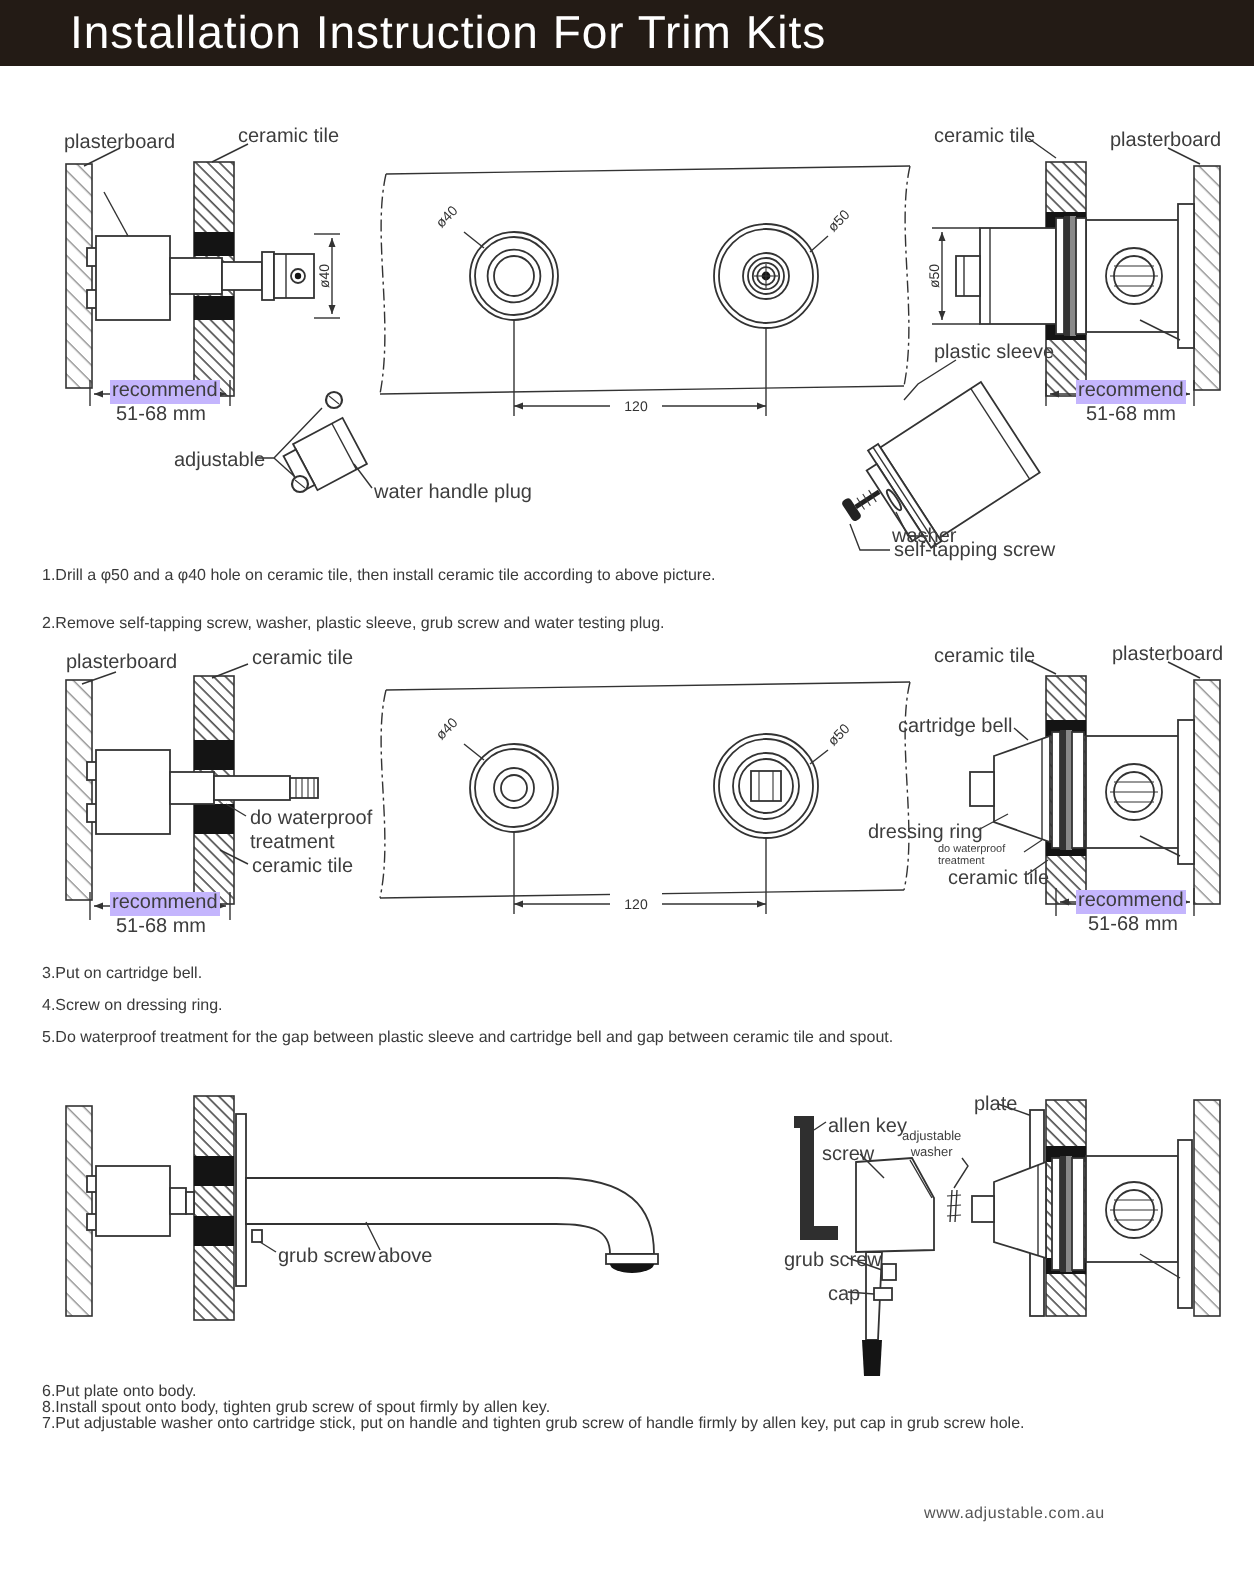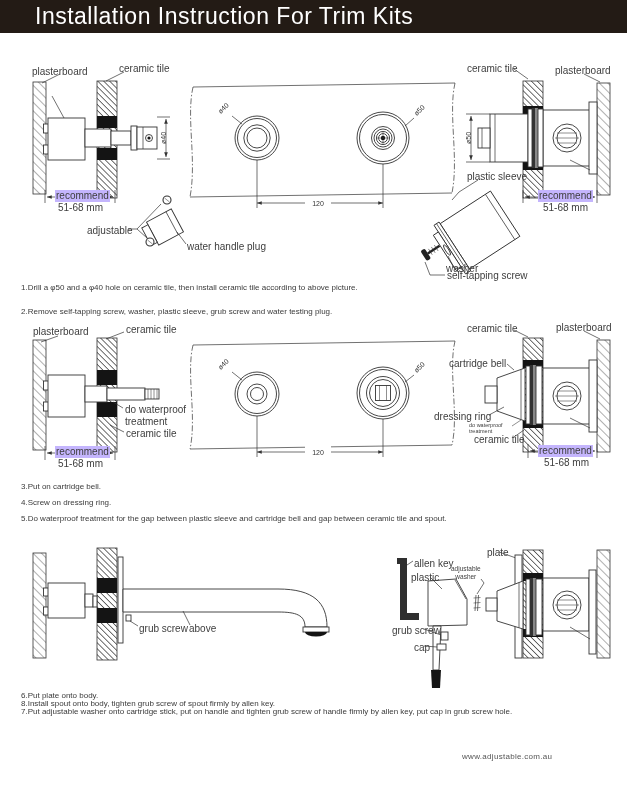--- a/index.html
+++ b/index.html
@@ -345,21 +345,21 @@
 <div class="lbl" style="left:434px;top:411px">dressing ring</div>
 <div class="lbl sm" style="left:469px;top:422px">do waterproof
 treatment</div>
 <div class="lbl" style="left:474px;top:434px">ceramic tile</div>
 <div class="lbl bg" style="left:538px;top:445px">recommend</div>
 <div class="lbl" style="left:544px;top:457px">51-68 mm</div>
 
 <div class="lbl" style="left:139px;top:623px">grub screw</div>
 <div class="lbl" style="left:189px;top:623px">above</div>
 <div class="lbl" style="left:414px;top:558px">allen key</div>
-<div class="lbl" style="left:411px;top:572px">plastic</div>
+<div class="lbl" style="left:411px;top:572px">screw</div>
 <div class="lbl m65" style="left:451px;top:565px">adjustable
 washer</div>
 <div class="lbl" style="left:487px;top:547px">plate</div>
 <div class="lbl" style="left:392px;top:625px">grub screw</div>
 <div class="lbl" style="left:414px;top:642px">cap</div>
 
 <div class="step" style="top:283px">1.Drill a φ50 and a φ40 hole on ceramic tile, then install ceramic tile according to above picture.</div>
 <div class="step" style="top:307px">2.Remove self-tapping screw, washer, plastic sleeve, grub screw and water testing plug.</div>
 <div class="step" style="top:482px">3.Put on cartridge bell.</div>
 <div class="step" style="top:498px">4.Screw on dressing ring.</div>

